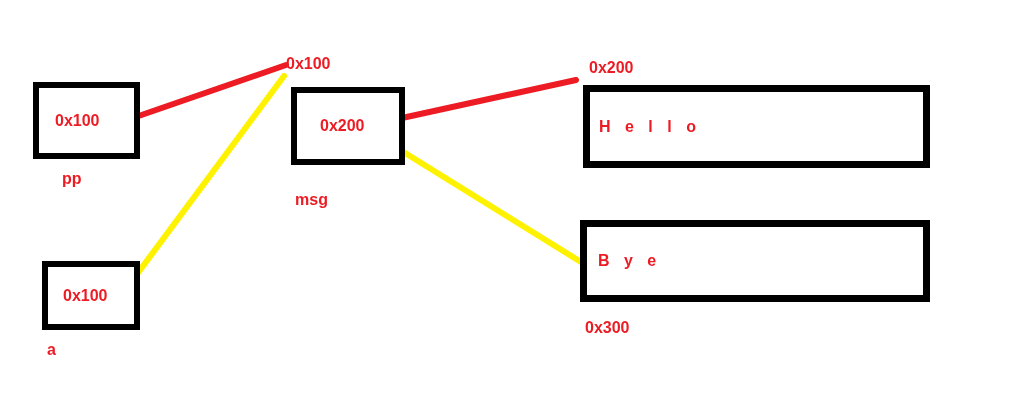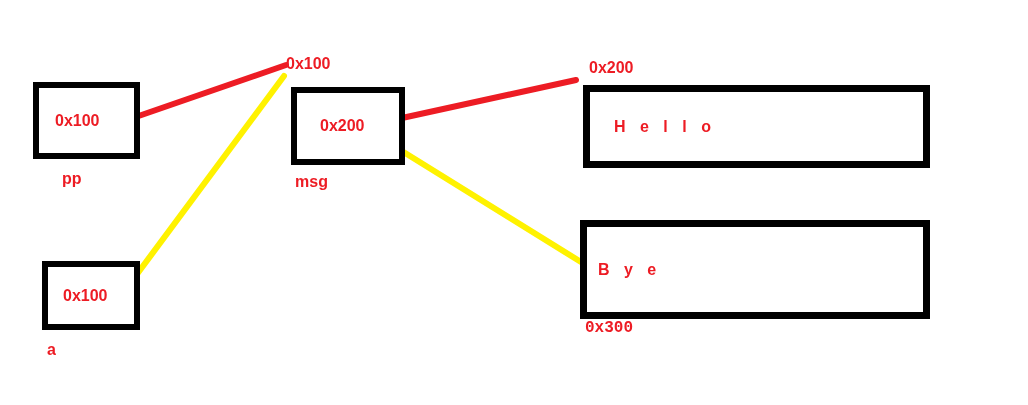--- a/index.html
+++ b/index.html
@@ -18,29 +18,29 @@
   .string-box{border-width:7px;}
   .string-box .value{letter-spacing:5px;}
   .free-label{
     position:absolute;color:#ed1c24;font-weight:bold;font-size:16px;line-height:1;white-space:pre;
   }
   
   .box-pp  {left:33px;  top:82px;  width:107px; height:77px; padding-left:16px;}
   .box-msg {left:291px; top:87px;  width:114px; height:78px; padding-left:23px;}
   .box-a   {left:42px;  top:261px; width:98px;  height:69px; padding-left:15px;}
   
-  .box-hello{left:583px; top:85px;  width:347px; height:83px; padding-left:24px;}
-  .box-bye  {left:580px; top:220px; width:350px; height:99px; padding-left:11px;}
+  .box-hello{left:583px; top:85px;  width:347px; height:83px; padding-left:9px;}
+  .box-bye  {left:580px; top:220px; width:350px; height:82px; padding-left:11px;}
   
   .label-pp       {left:62px;  top:171px;}
-  .label-msg      {left:295px; top:174px;}
+  .label-msg      {left:295px; top:192px;}
   .label-a        {left:47px;  top:342px;}
   .label-addr-100 {left:286px; top:56px;}
   .label-addr-200 {left:589px; top:60px;}
-  .label-addr-300 {left:585px; top:320px;font-family:Liberation Mono, monospace;}
+  .label-addr-300 {left:585px; top:320px;}
 </style>
 </head>
 <body>
 
 <div class="canvas">
 
   <svg class="connector-layer" viewBox="0 0 1028 405" xmlns="http://www.w3.org/2000/svg">
       <line x1="127" y1="120" x2="286" y2="65" stroke="#ed1c24" stroke-width="6" stroke-linecap="round"></line>
       <line x1="284" y1="76" x2="123" y2="293" stroke="#fff200" stroke-width="6" stroke-linecap="round"></line>
       <line x1="370" y1="125" x2="576" y2="80" stroke="#ed1c24" stroke-width="6" stroke-linecap="round"></line>

